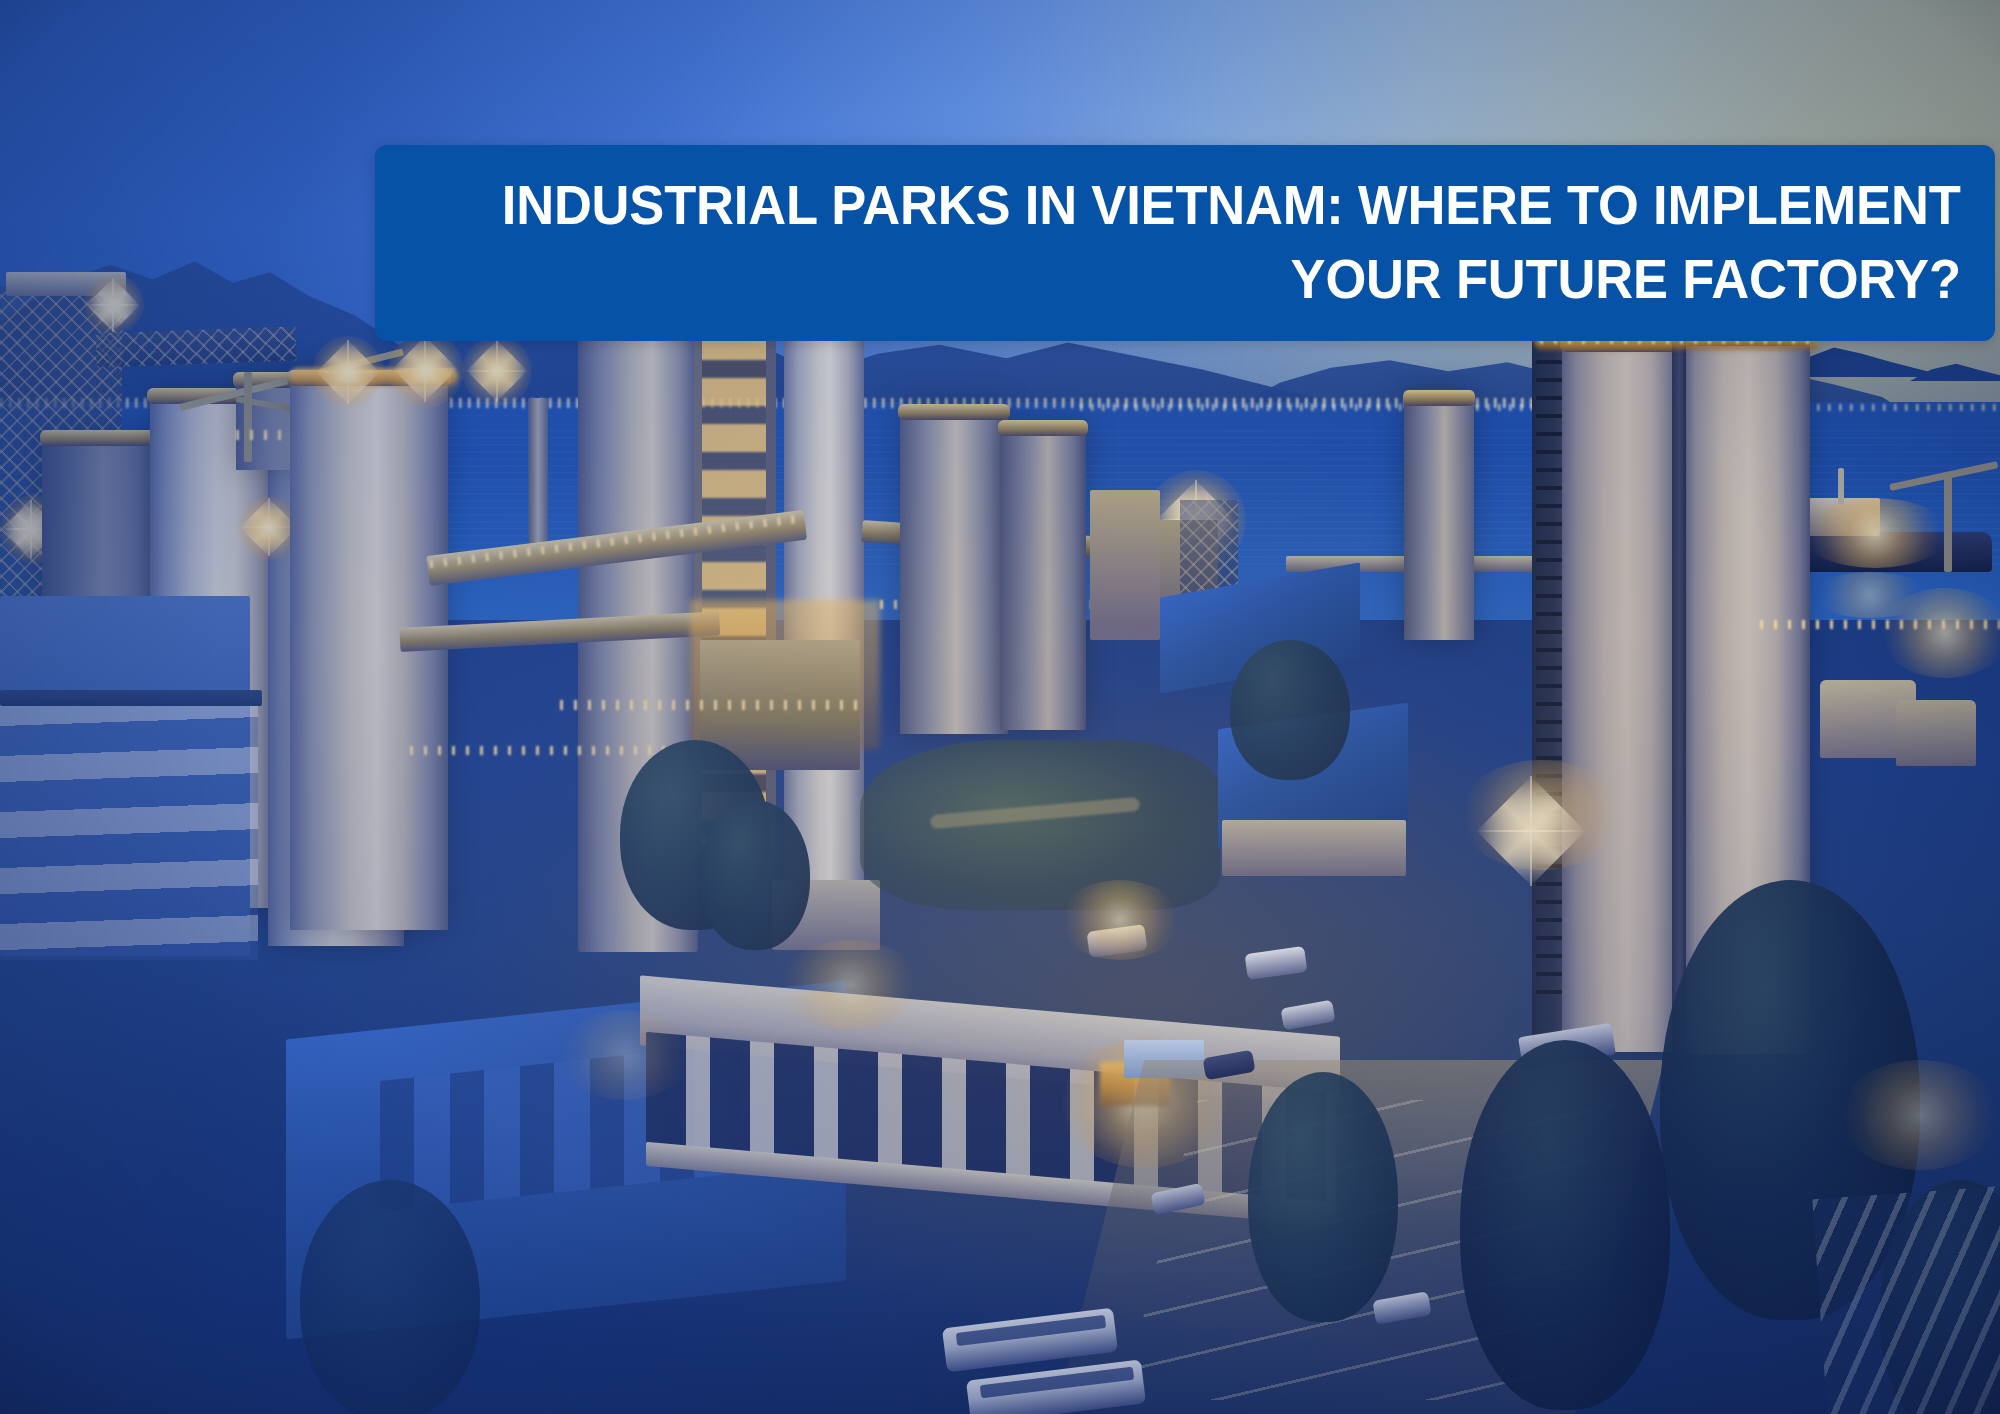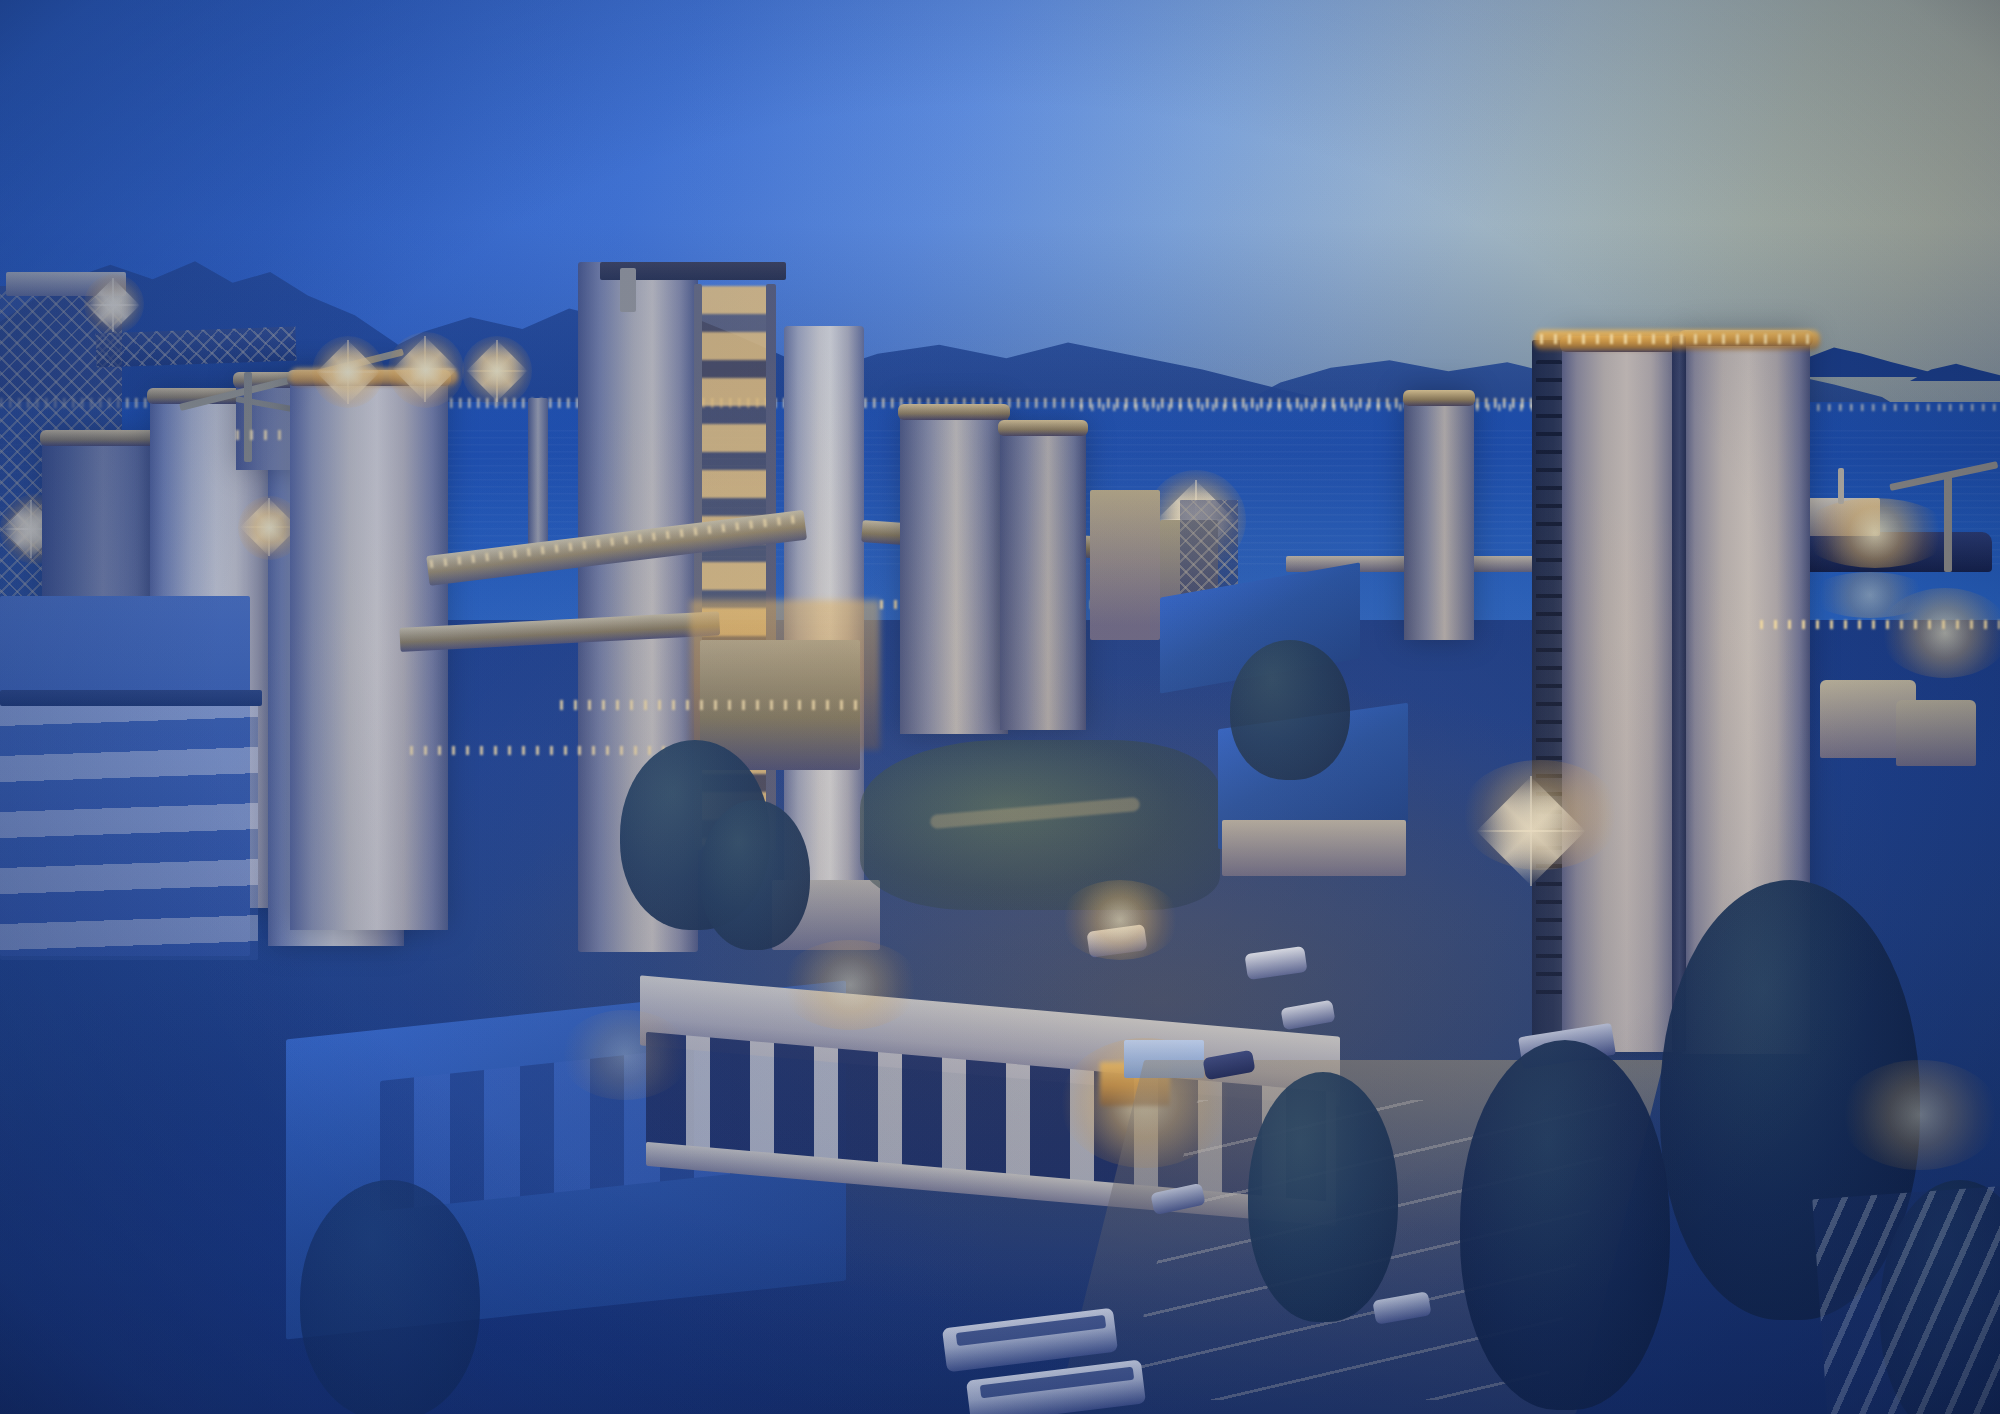--- a/index.html
+++ b/index.html
@@ -618,14 +618,18 @@
               background:
                 repeating-linear-gradient(118deg,
                   rgba(180,190,205,0.55) 0 6px,
                   rgba(30,50,100,0.55) 6px 26px);
               transform:rotate(-4deg); opacity:.85;"></div>
 
   <div class="veil"></div>
   <div class="bluecast"></div>
   <div class="vignette"></div>
 
+  <div class="title-banner">
+    <div class="title-line">INDUSTRIAL PARKS IN VIETNAM: WHERE TO IMPLEMENT</div>
+    <div class="title-line">YOUR FUTURE FACTORY?</div>
+  </div>
 
 </div>
 
 </body></html>

